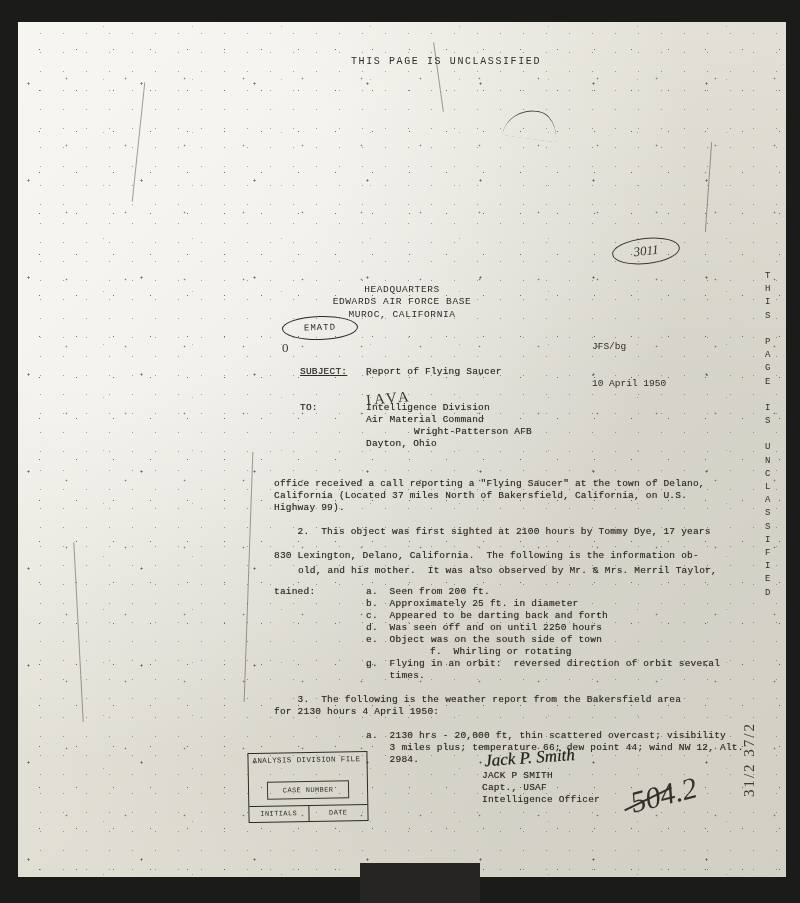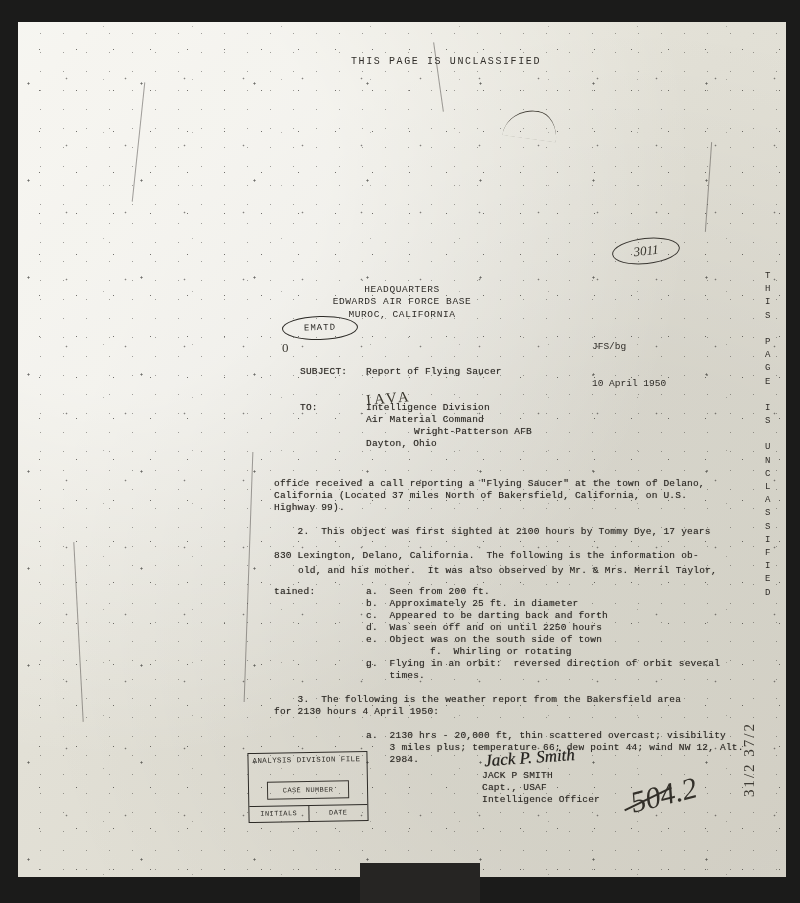--- a/index.html
+++ b/index.html
@@ -336,21 +336,21 @@
     </div>
 
     <div id="ematd">EMATD</div>
     <div class="hand" id="hand-zero">0</div>
 
     <div id="date-block">
       <div>JFS/bg</div>
       <div>10 April 1950</div>
     </div>
 
-    <div class="typed" style="left:282px; top:344px;">SUBJECT:</div>
+    <div class="typed" style="left:282px; top:344px;text-decoration:underline;">SUBJECT:</div>
     <div class="typed" style="left:348px; top:344px;">Report of Flying Saucer</div>
 
     <div class="hand" id="hand-iava">IAVA</div>
 
     <div class="typed" style="left:282px; top:380px;">TO:</div>
     <div class="typed" style="left:348px; top:380px;">Intelligence Division</div>
     <div class="typed" style="left:348px; top:376px;margin-top:16px;">Air Material Command</div>
     <div class="typed" style="left:348px; top:404px;margin-left:48px;">Wright-Patterson AFB</div>
     <div class="typed" style="left:348px; top:416px;">Dayton, Ohio</div>
 

